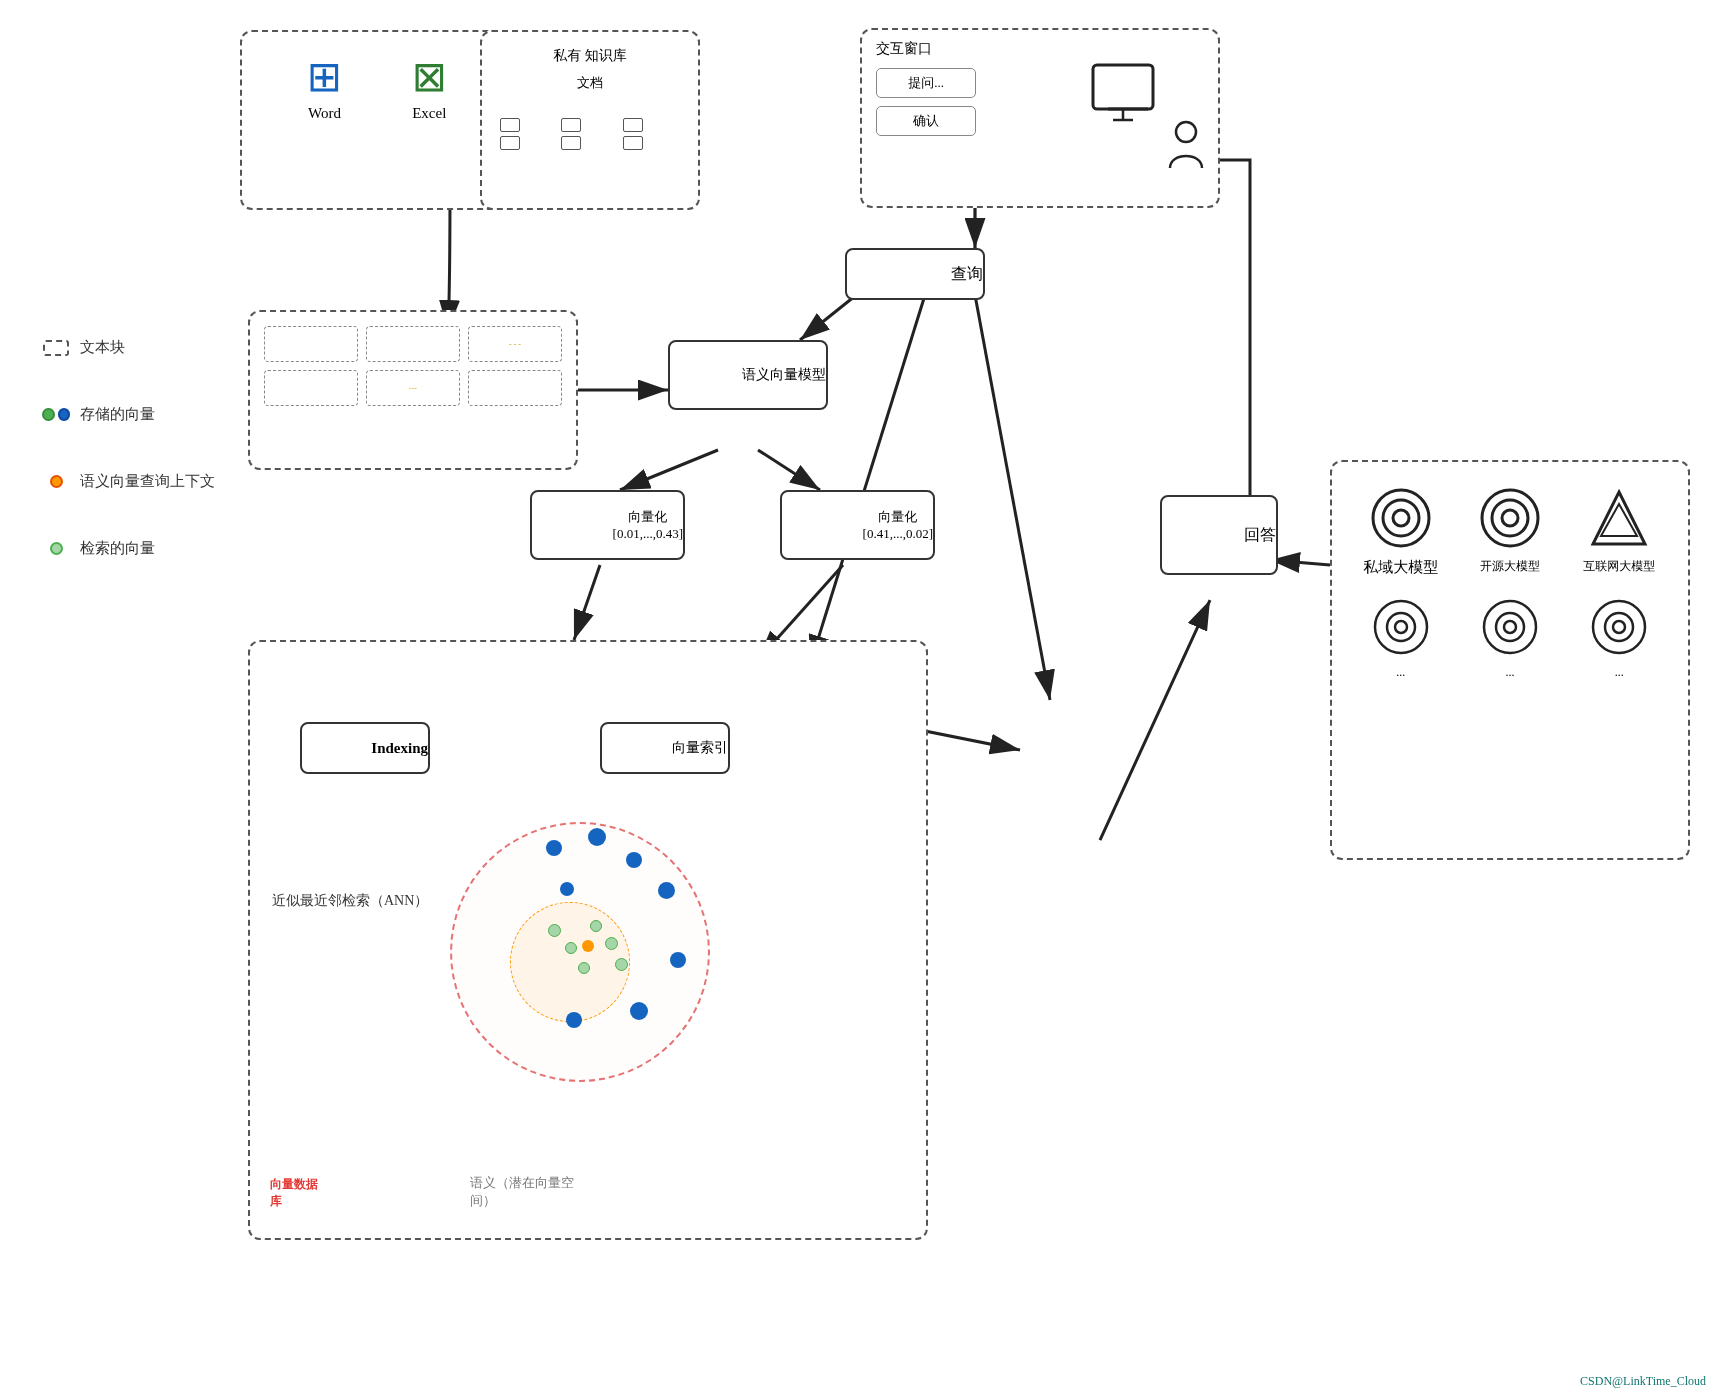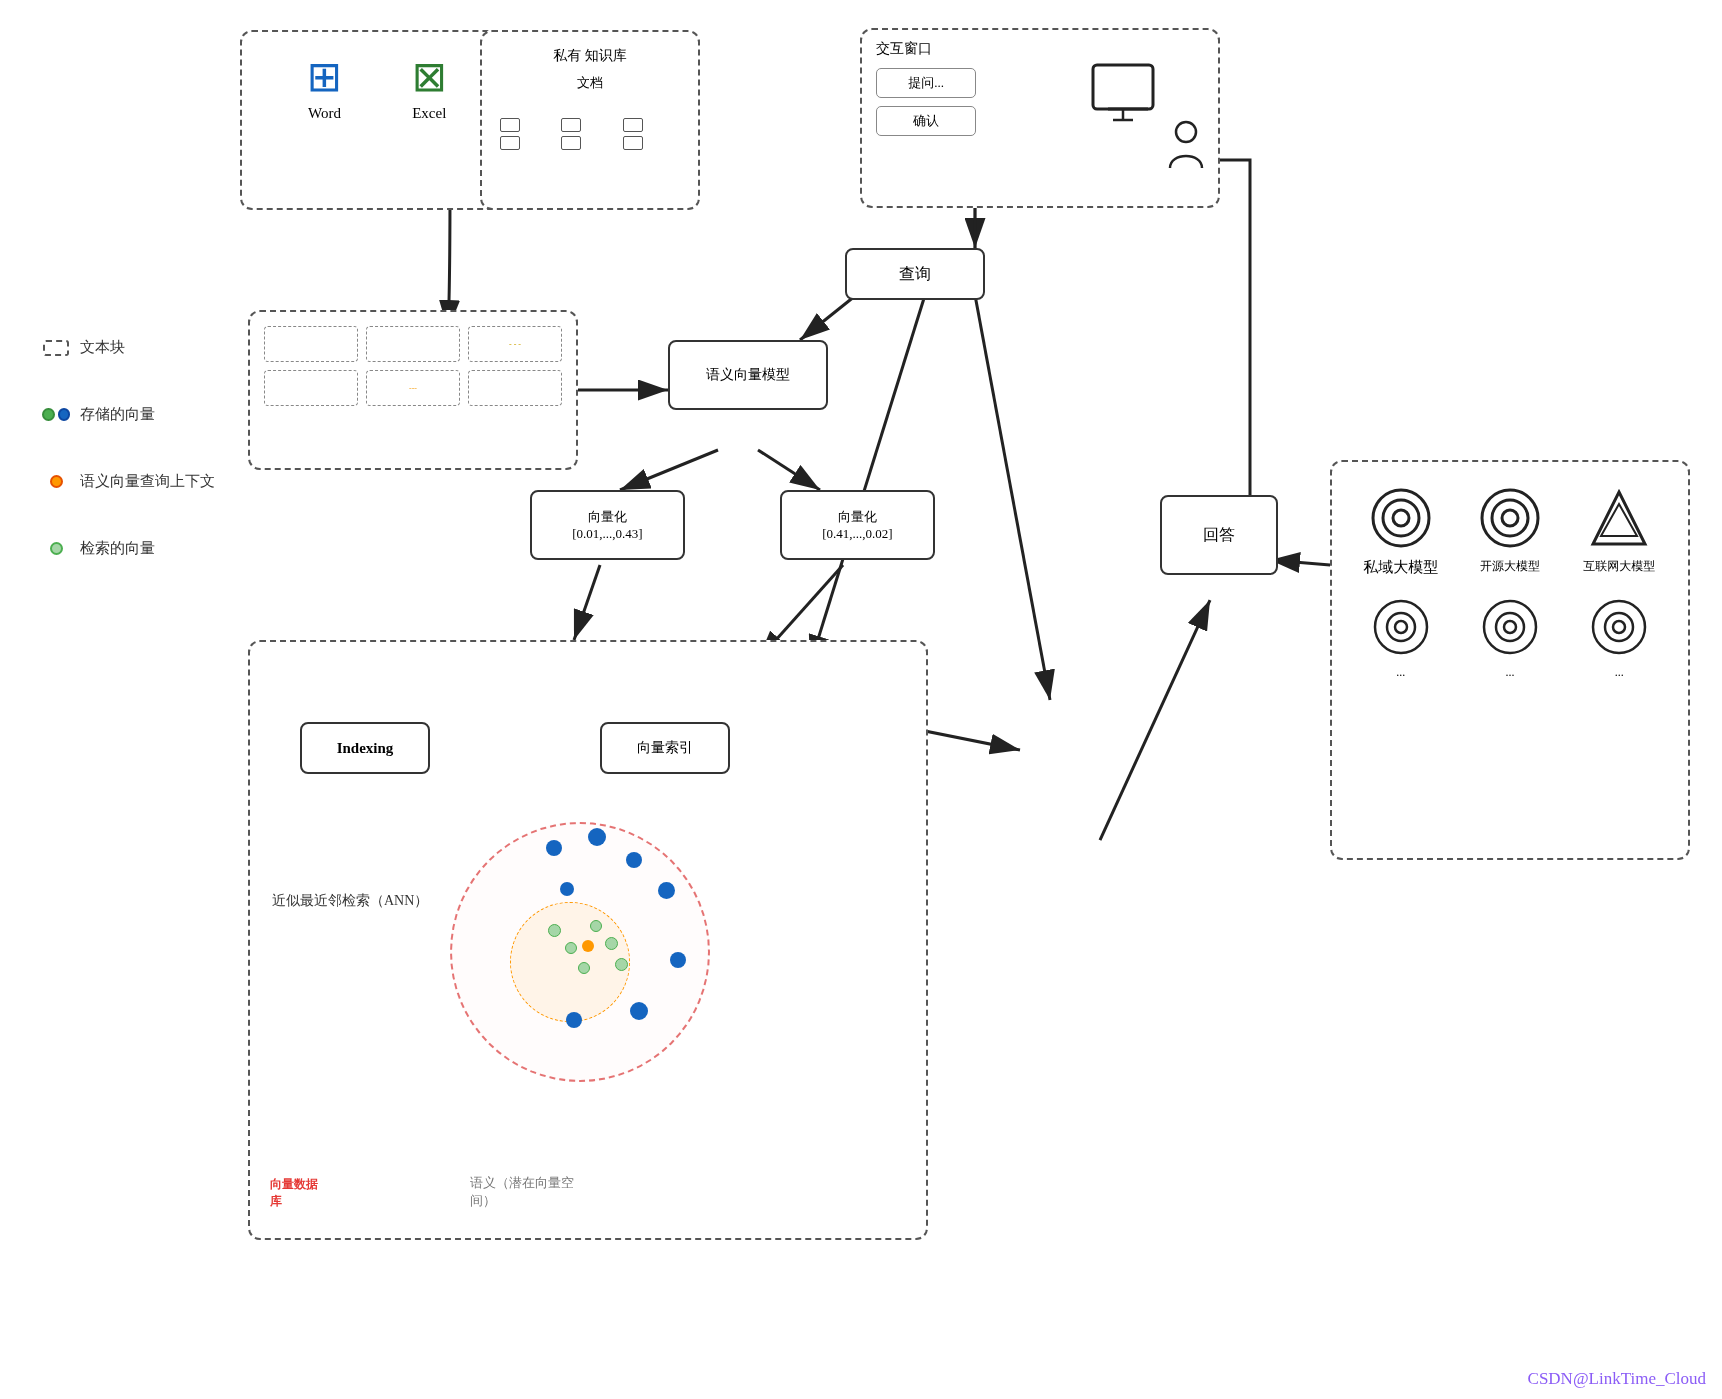--- a/index.html
+++ b/index.html
@@ -23,21 +23,21 @@
       position: absolute;
       background: #fff;
     }
     .solid-box {
       border: 2px solid #333;
       border-radius: 8px;
       position: absolute;
       background: #fff;
       display: flex;
       align-items: center;
-      justify-content: center;
+      justify-content: flex-end;
       text-align: center;
     }
     
     .legend {
       position: absolute;
       left: 42px;
       top: 290px;
     }
     .legend-item {
       display: flex;
@@ -73,22 +73,22 @@
     }
     .chunk-box {
       border: 1.5px dashed #888;
       border-radius: 4px;
       background: #fff;
     }
     .watermark {
       position: absolute;
       bottom: 10px;
       right: 16px;
-      font-size: 17px;
-      color: #8b5cf6;
+      font-size: 12px;
+      color: #0f766e;
     }
     .dot {
       border-radius: 50%;
       position: absolute;
     }
   </style>
 </head>
 <body>
 
 <div class="diagram">

